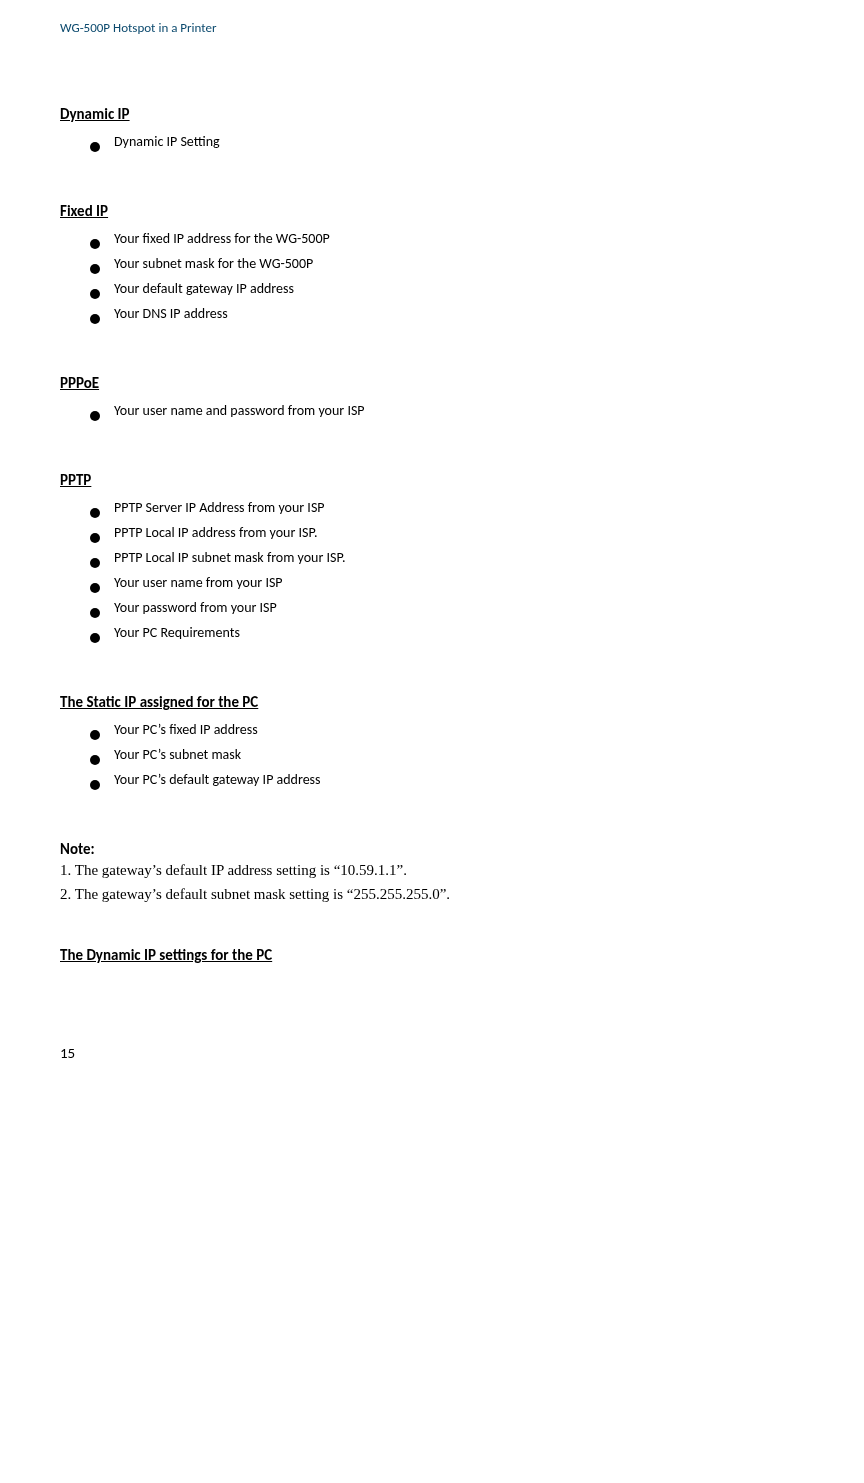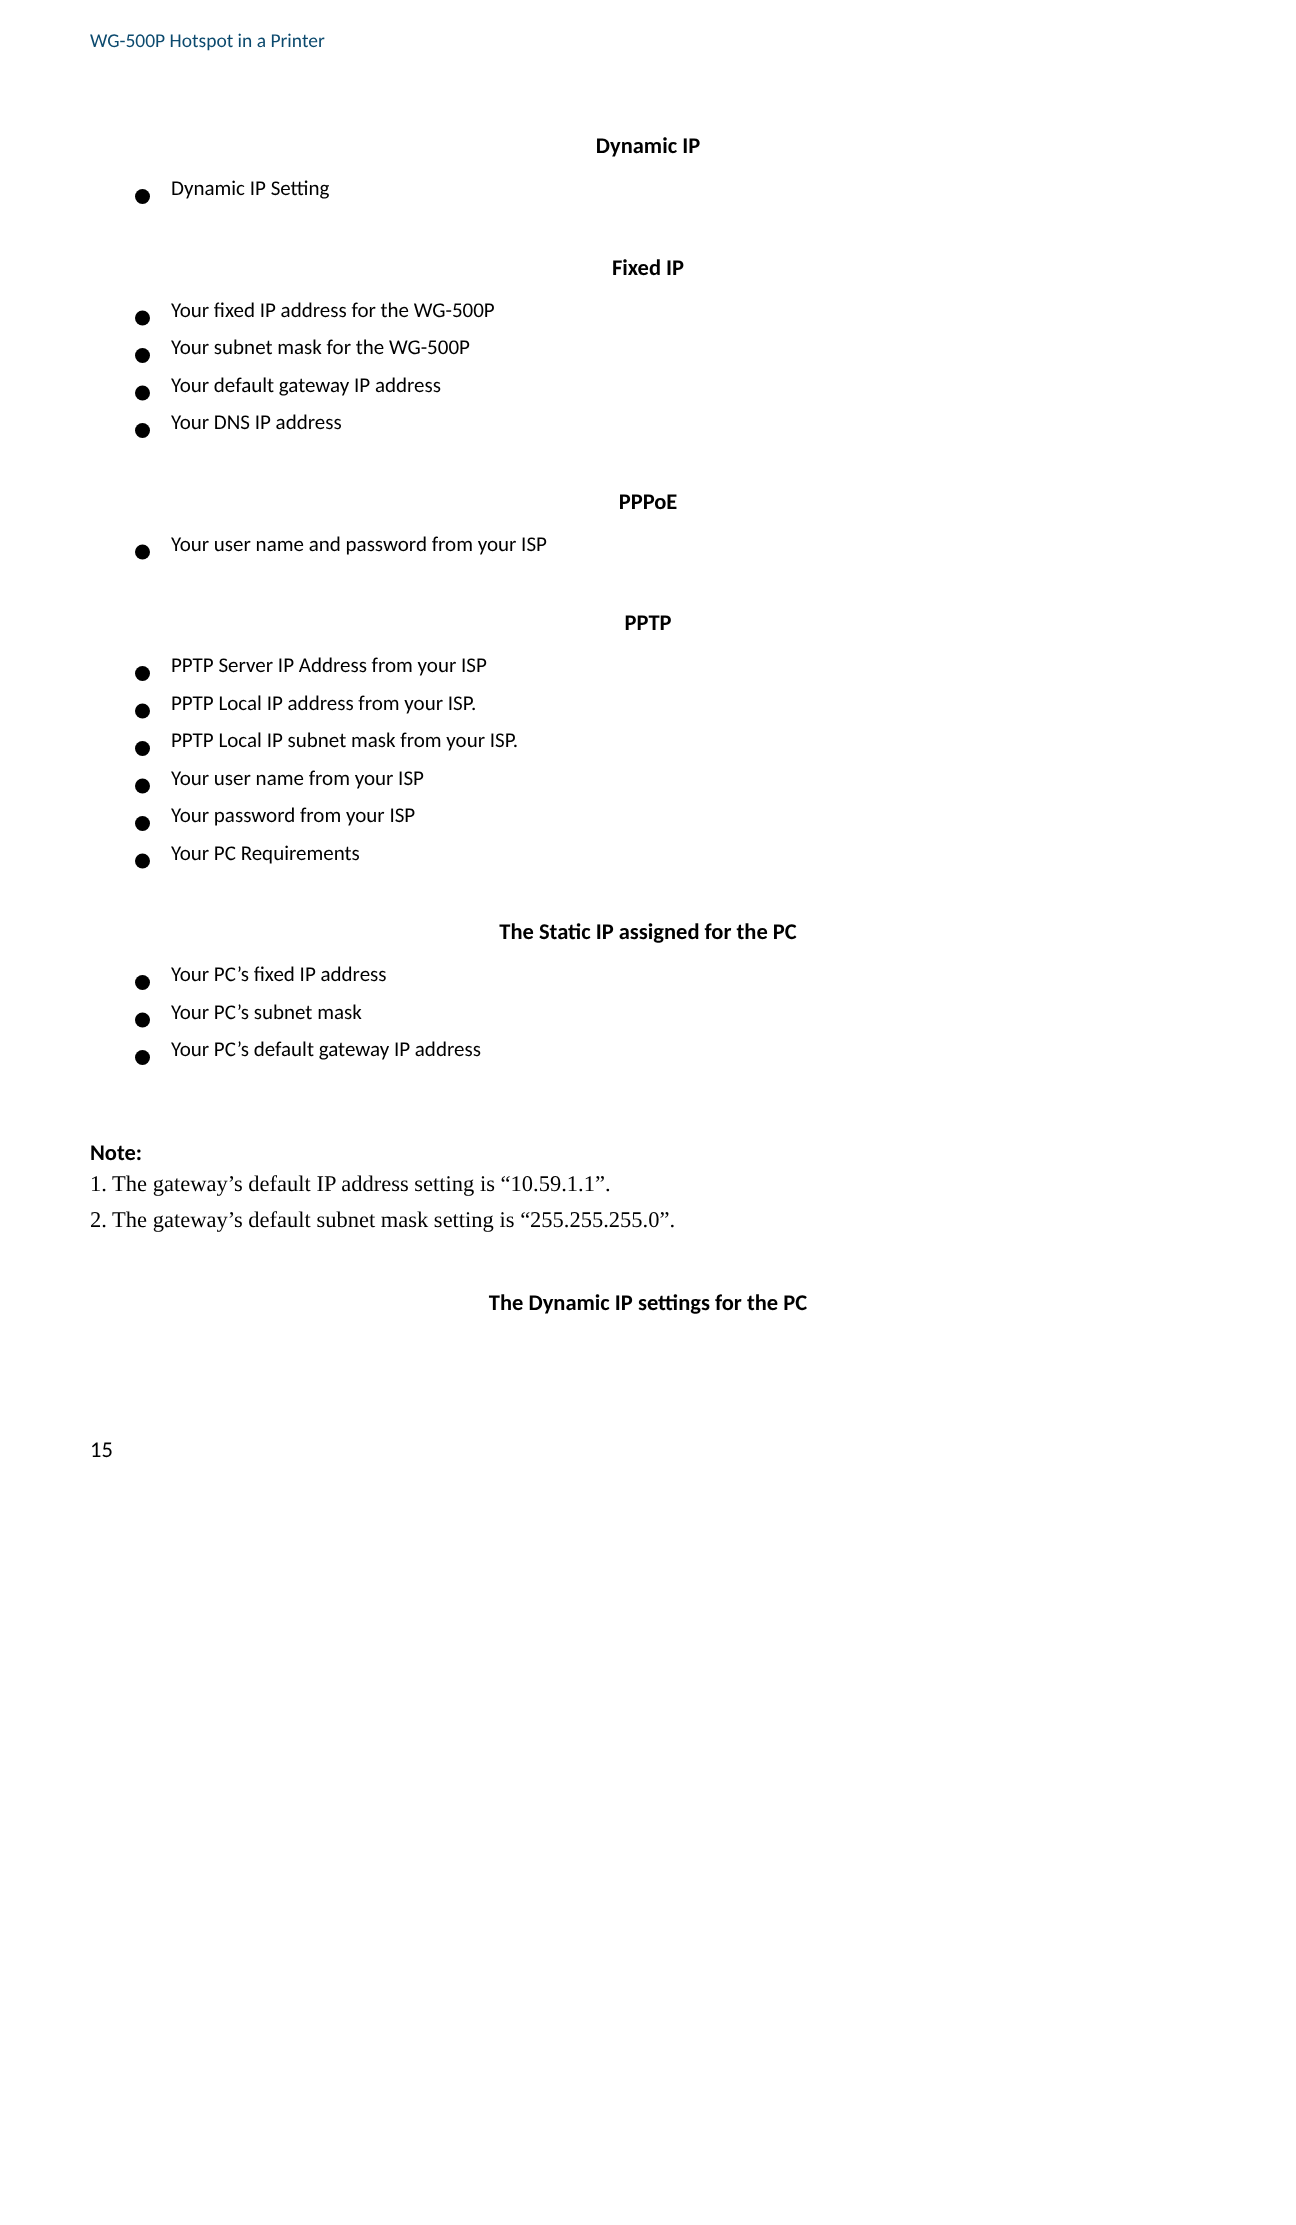--- a/index.html
+++ b/index.html
@@ -19,24 +19,24 @@
     }
 
     .header {
       font-size: 13px;
       color: #0c4a6e;
       margin-bottom: 30px;
     }
 
     .section-title {
       font-weight: bold;
+      text-decoration: underline;
       margin-bottom: 8px;
-      margin-top: 8px;
-      font-size: 15px;
-      text-align: center;
+      margin-top: 24px;
+      font-size: 15px;
     }
 
     .bullet-list {
       list-style: none;
       margin-left: 30px;
       margin-bottom: 10px;
     }
 
     .bullet-list li {
       display: flex;
@@ -52,21 +52,20 @@
       height: 10px;
       background: #000;
       border-radius: 50%;
       margin-right: 14px;
       margin-top: 5px;
       flex-shrink: 0;
     }
 
     .note-section {
       margin-top: 24px;
-      margin-bottom: 10px;
     }
 
     .note-section .note-label {
       font-weight: bold;
       font-size: 15px;
     }
 
     .note-line {
       font-size: 15px;
       line-height: 1.6;

